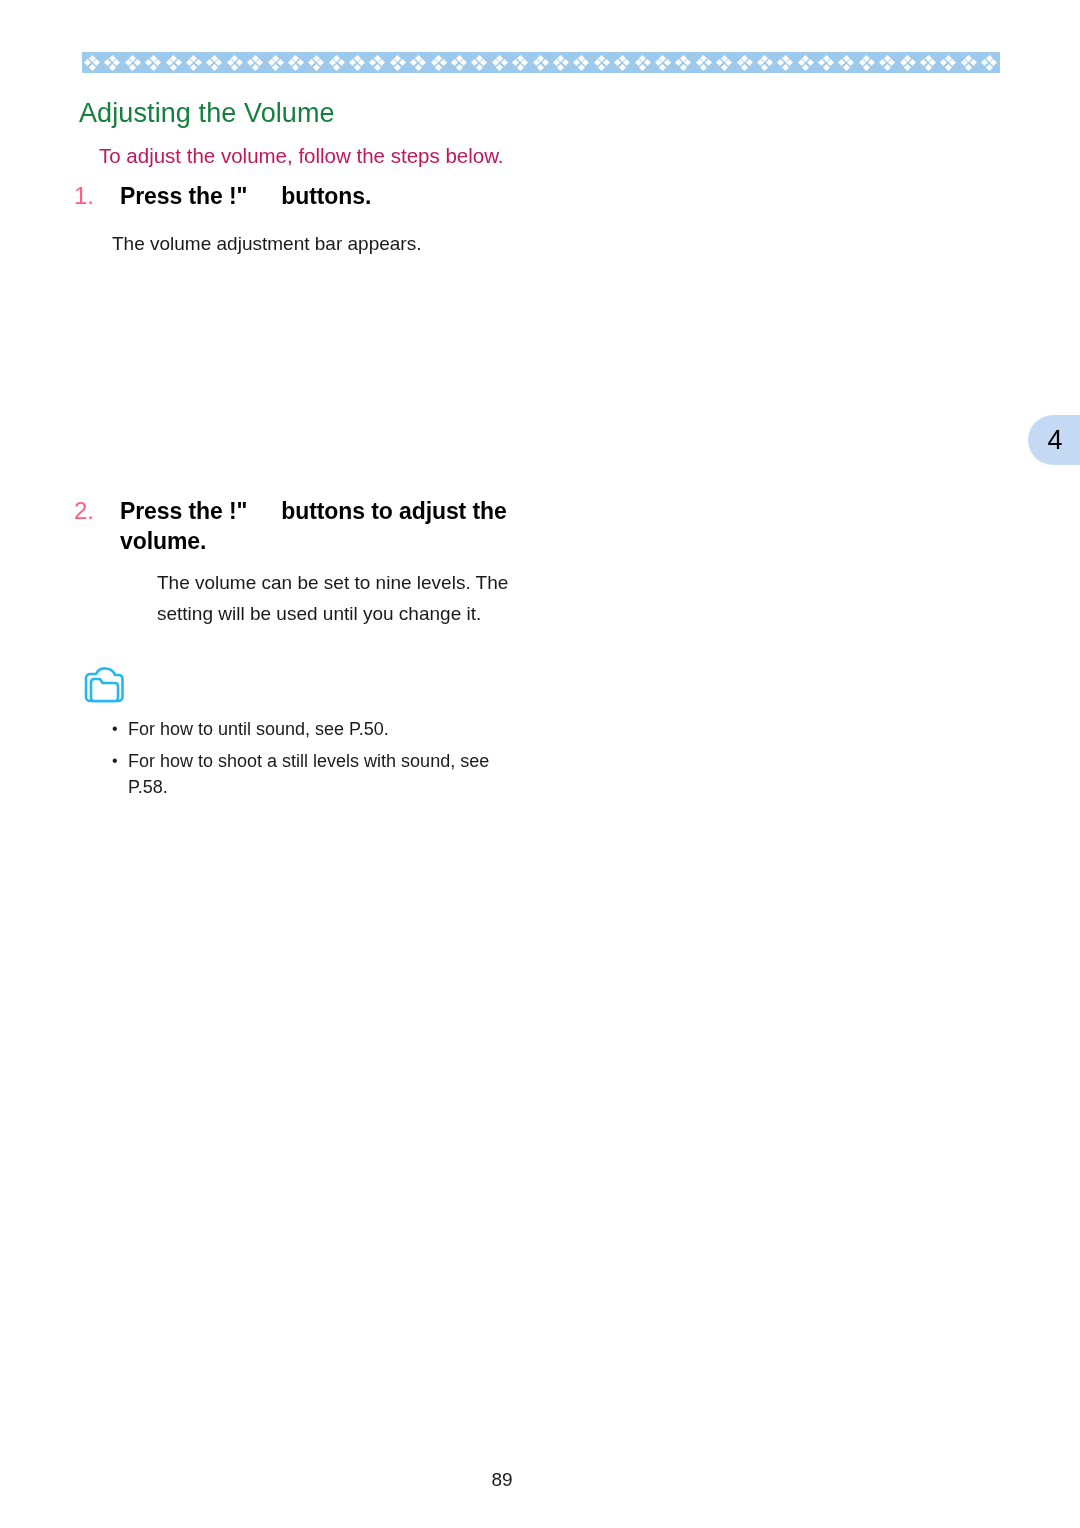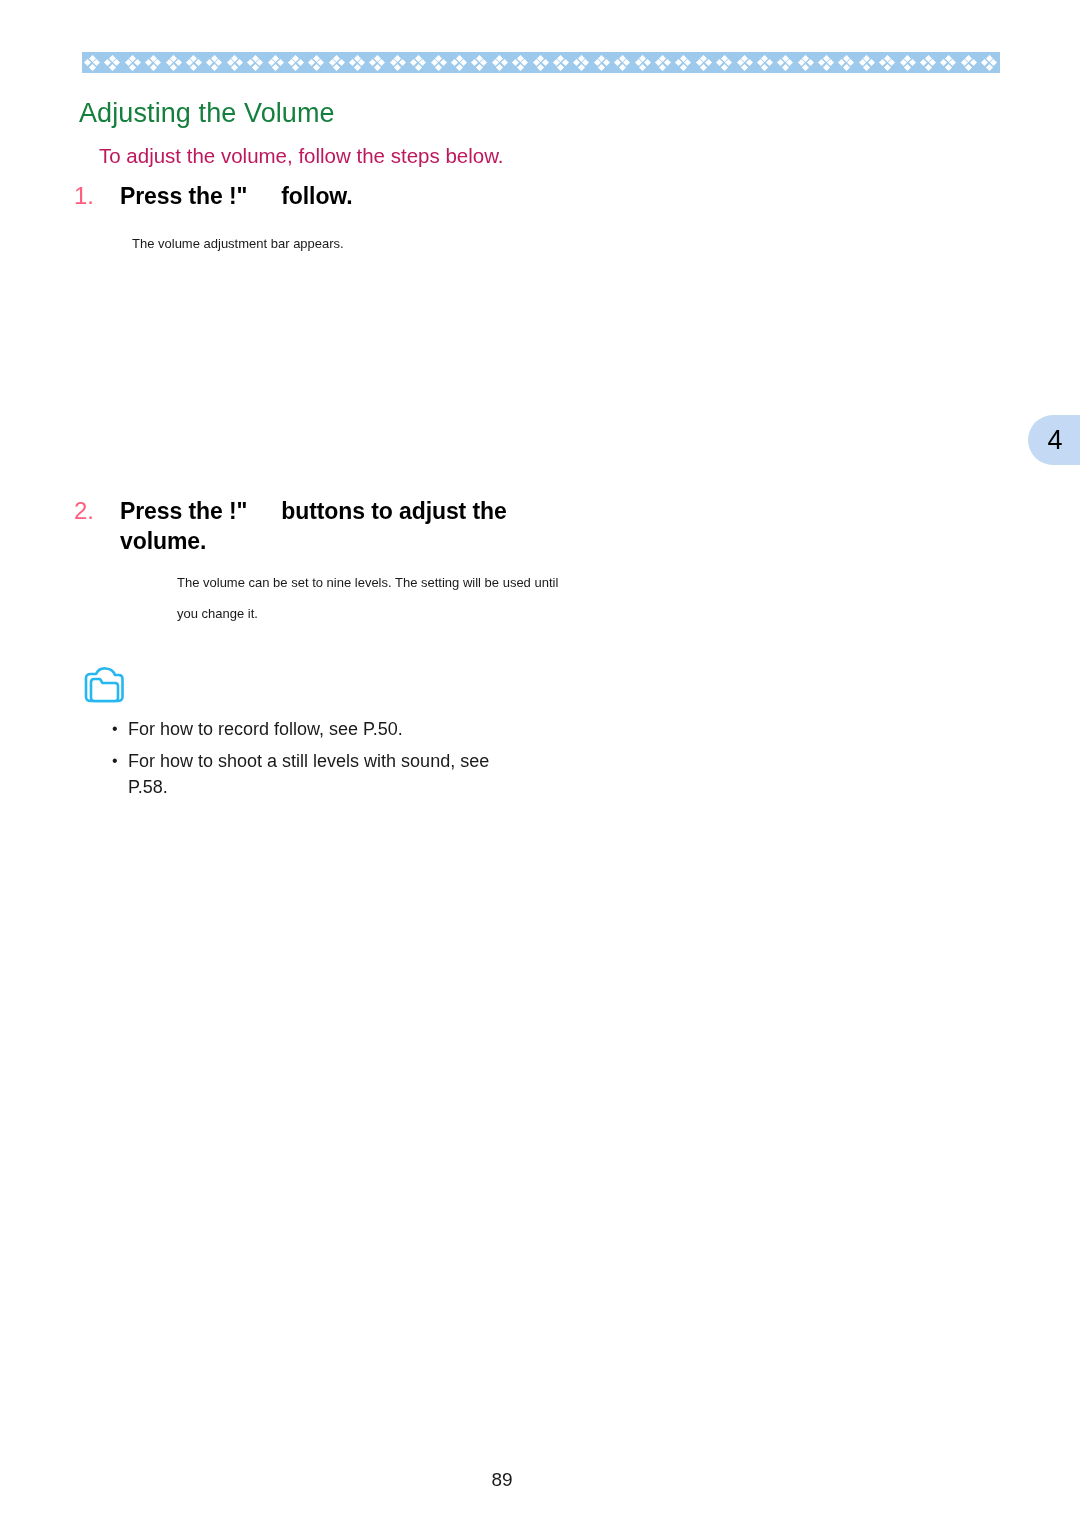--- a/index.html
+++ b/index.html
@@ -105,22 +105,22 @@
     letter-spacing: -0.1px;
   }
   .glyph-gap { display: inline-block; width: 34px; }
 
   .step-1 { top: 181px; }
   .step-2 { top: 496px; }
   .step-2 .step-head { max-width: 430px; }
 
   .step-body {
     position: absolute;
-    left: 132px;
-    font-size: 13px;
+    left: 112px;
+    font-size: 19px;
     color: #1a1a1a;
     line-height: 31px;
   }
   .body-1 { top: 228px; white-space: nowrap; }
   .body-2 { top: 567px; width: 400px; margin-left: 45px; }
 
   
   .note-icon {
     position: absolute;
     left: 82px;
@@ -459,41 +459,41 @@
         </div>
     </div>
   </div>
 
   <div class="section-title">Adjusting the Volume</div>
 
   <div class="intro-line">To adjust the volume, follow the steps below.</div>
 
   <div class="step step-1">
     <div class="step-num">1.</div>
-    <div class="step-head"><span>Press the !"</span><span class="glyph-gap"></span><span>follow.</span></div>
+    <div class="step-head"><span>Press the !"</span><span class="glyph-gap"></span><span>buttons.</span></div>
   </div>
   <div class="step-body body-1">The volume adjustment bar appears.</div>
 
   <div class="step step-2">
     <div class="step-num">2.</div>
     <div class="step-head"><span>Press the !"</span><span class="glyph-gap"></span><span>buttons to adjust the volume.</span></div>
   </div>
   <div class="step-body body-2">The volume can be set to nine levels. The setting will be used until you change it.</div>
 
   <div class="note-icon">
     <svg width="44" height="40" viewBox="0 0 44 40" xmlns="http://www.w3.org/2000/svg">
       <path d="M4 12 C4 9.5 6 8 8.5 8 L14 8 C16 4 20 2 24 2.5 C29 3 32 6 33 9 L36.5 9 C39 9 40.5 10.5 40.5 13 L40.5 31 C40.5 33.5 38.5 35 36 35 L8.5 35 C6 35 4 33.5 4 31 Z" fill="#ffffff" stroke="#27b7f0" stroke-width="2.6" stroke-linejoin="round"></path>
       <path d="M9 16 C9 14.2 10.4 13 12.2 13 L18 13 L20.5 17 L33 17 C34.8 17 36 18.2 36 20 L36 32 C36 33.8 34.8 35 33 35 L12.2 35 C10.4 35 9 33.8 9 32 Z" fill="#ffffff" stroke="#27b7f0" stroke-width="2.6" stroke-linejoin="round"></path>
     </svg>
   </div>
 
   <div class="note-list">
     <div class="note-item">
       <span class="bullet">•</span>
-      <span class="note-text">For how to record follow, see P.50.</span>
+      <span class="note-text">For how to until sound, see P.50.</span>
     </div>
     <div class="note-item">
       <span class="bullet">•</span>
       <span class="note-text">For how to shoot a still levels with sound, see P.58.</span>
     </div>
   </div>
 
   <div class="chapter-tab">
     <span>4</span>
   </div>

